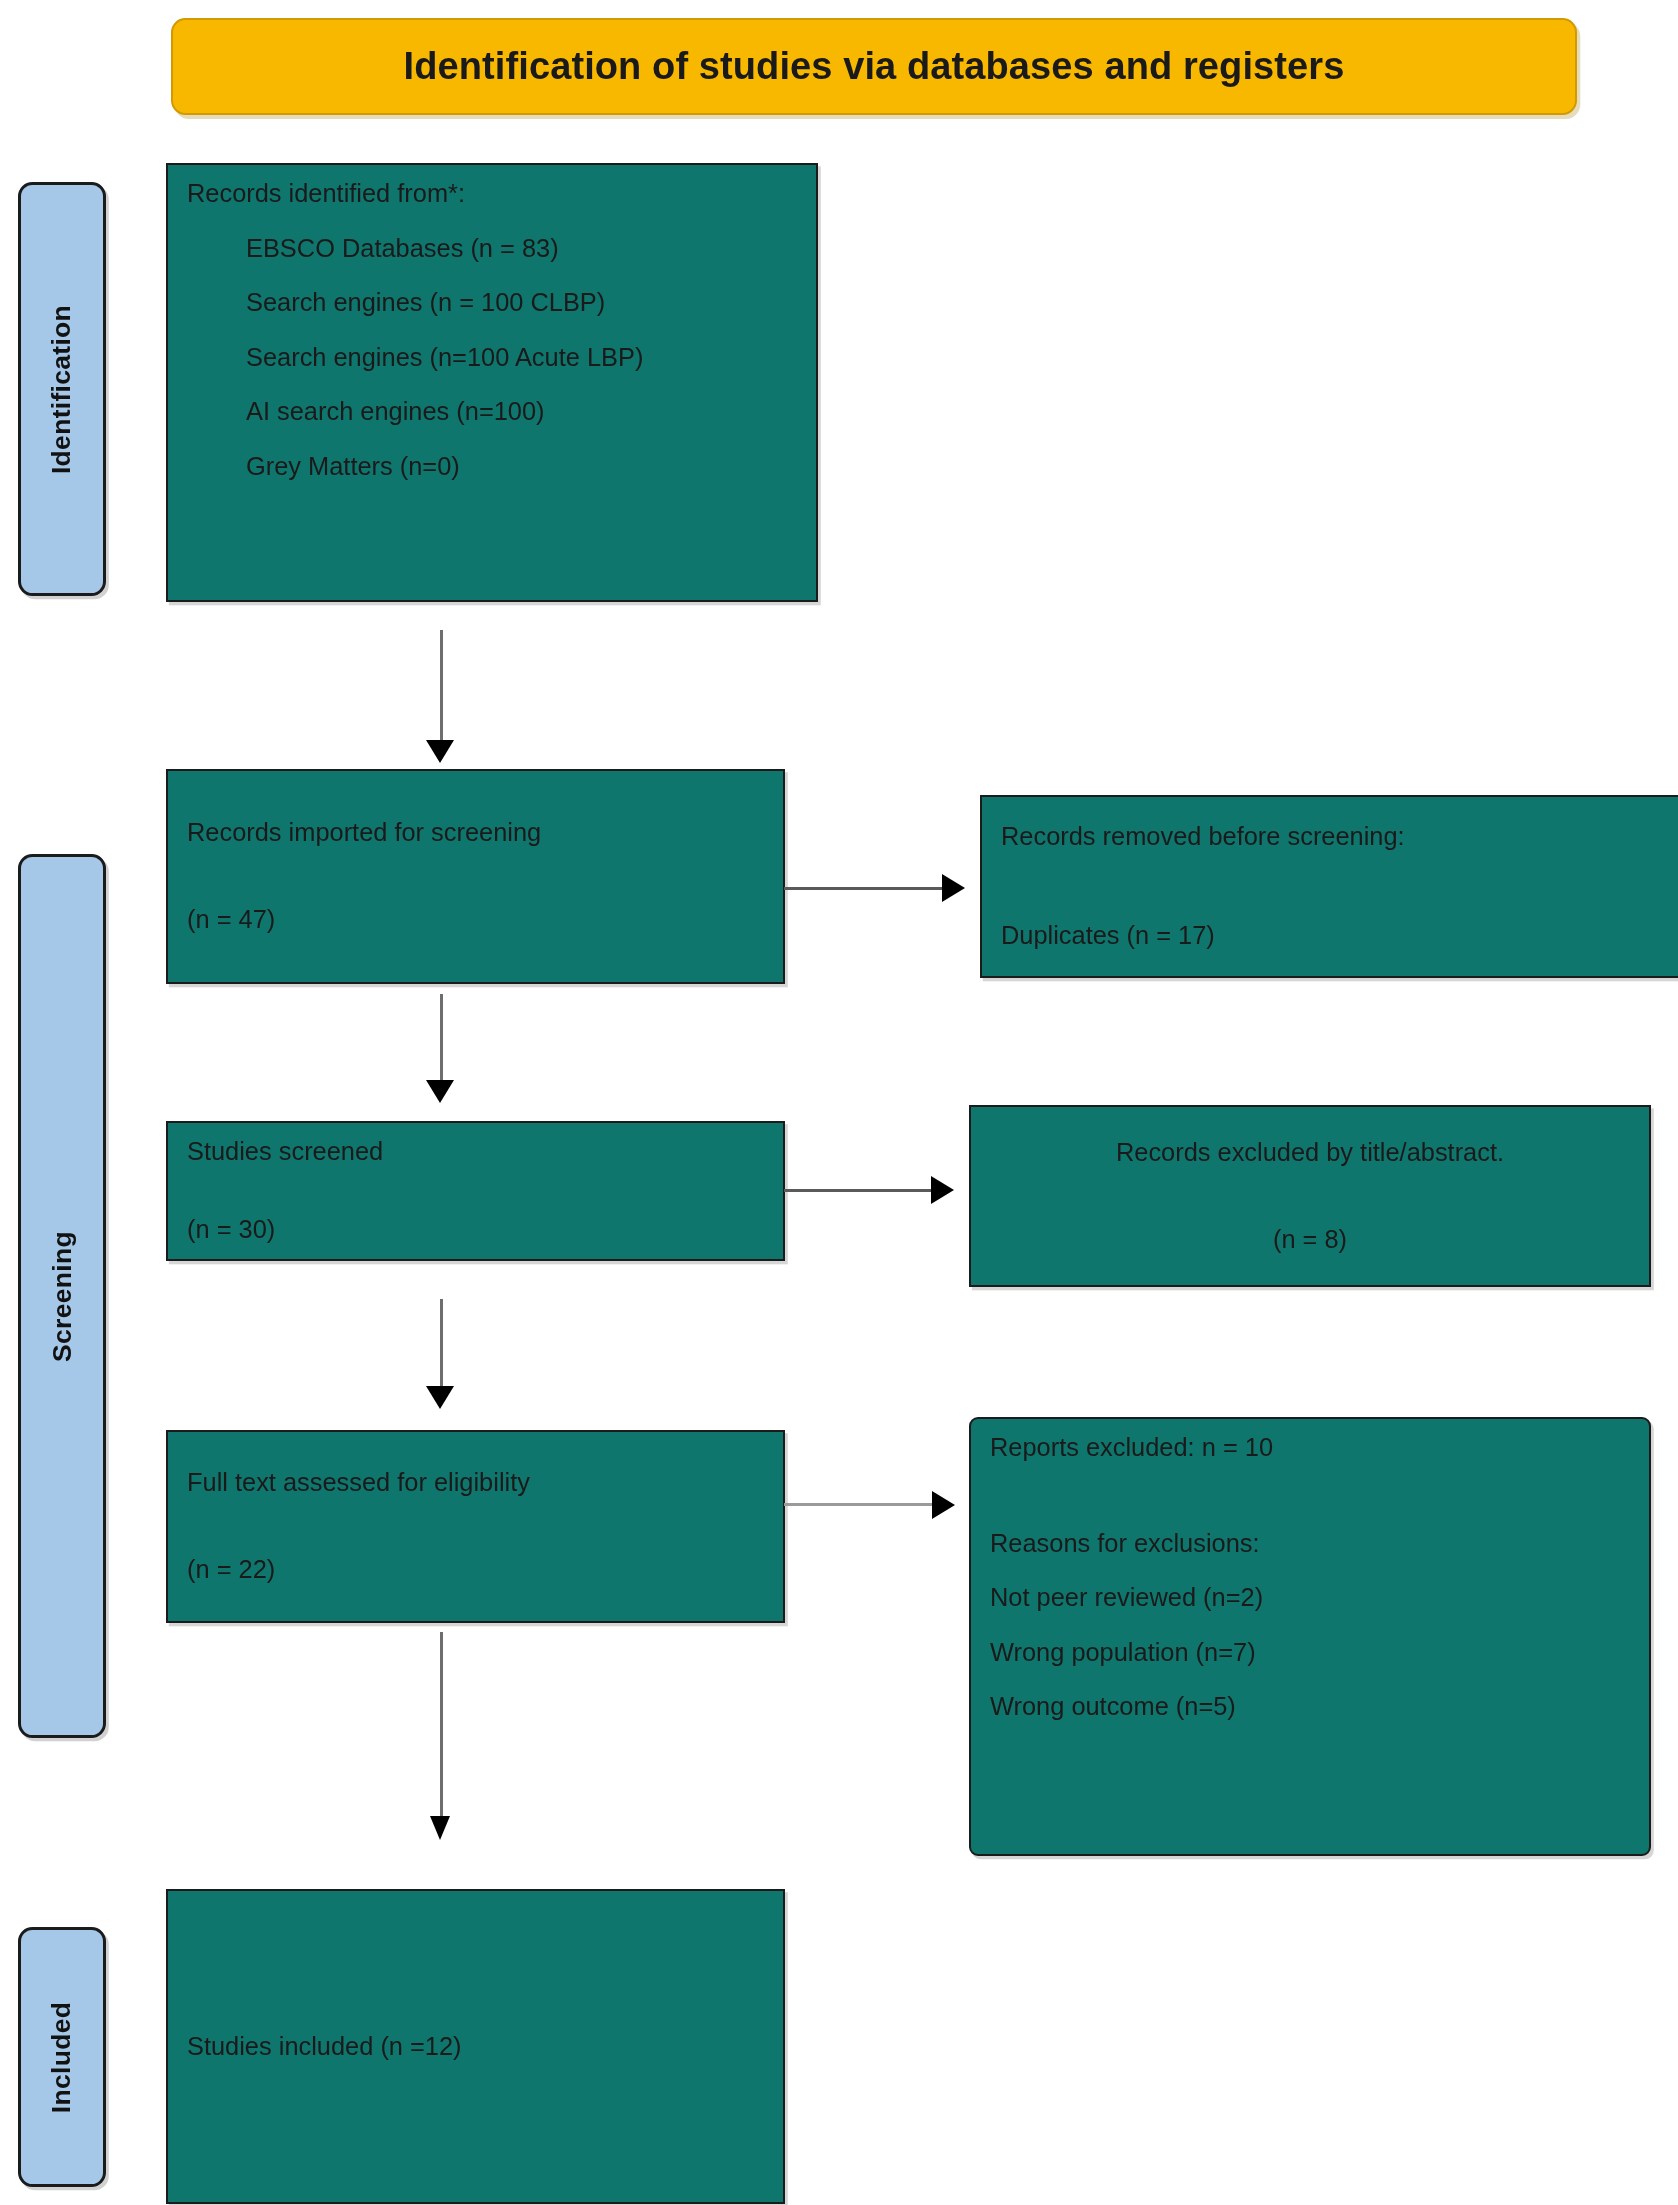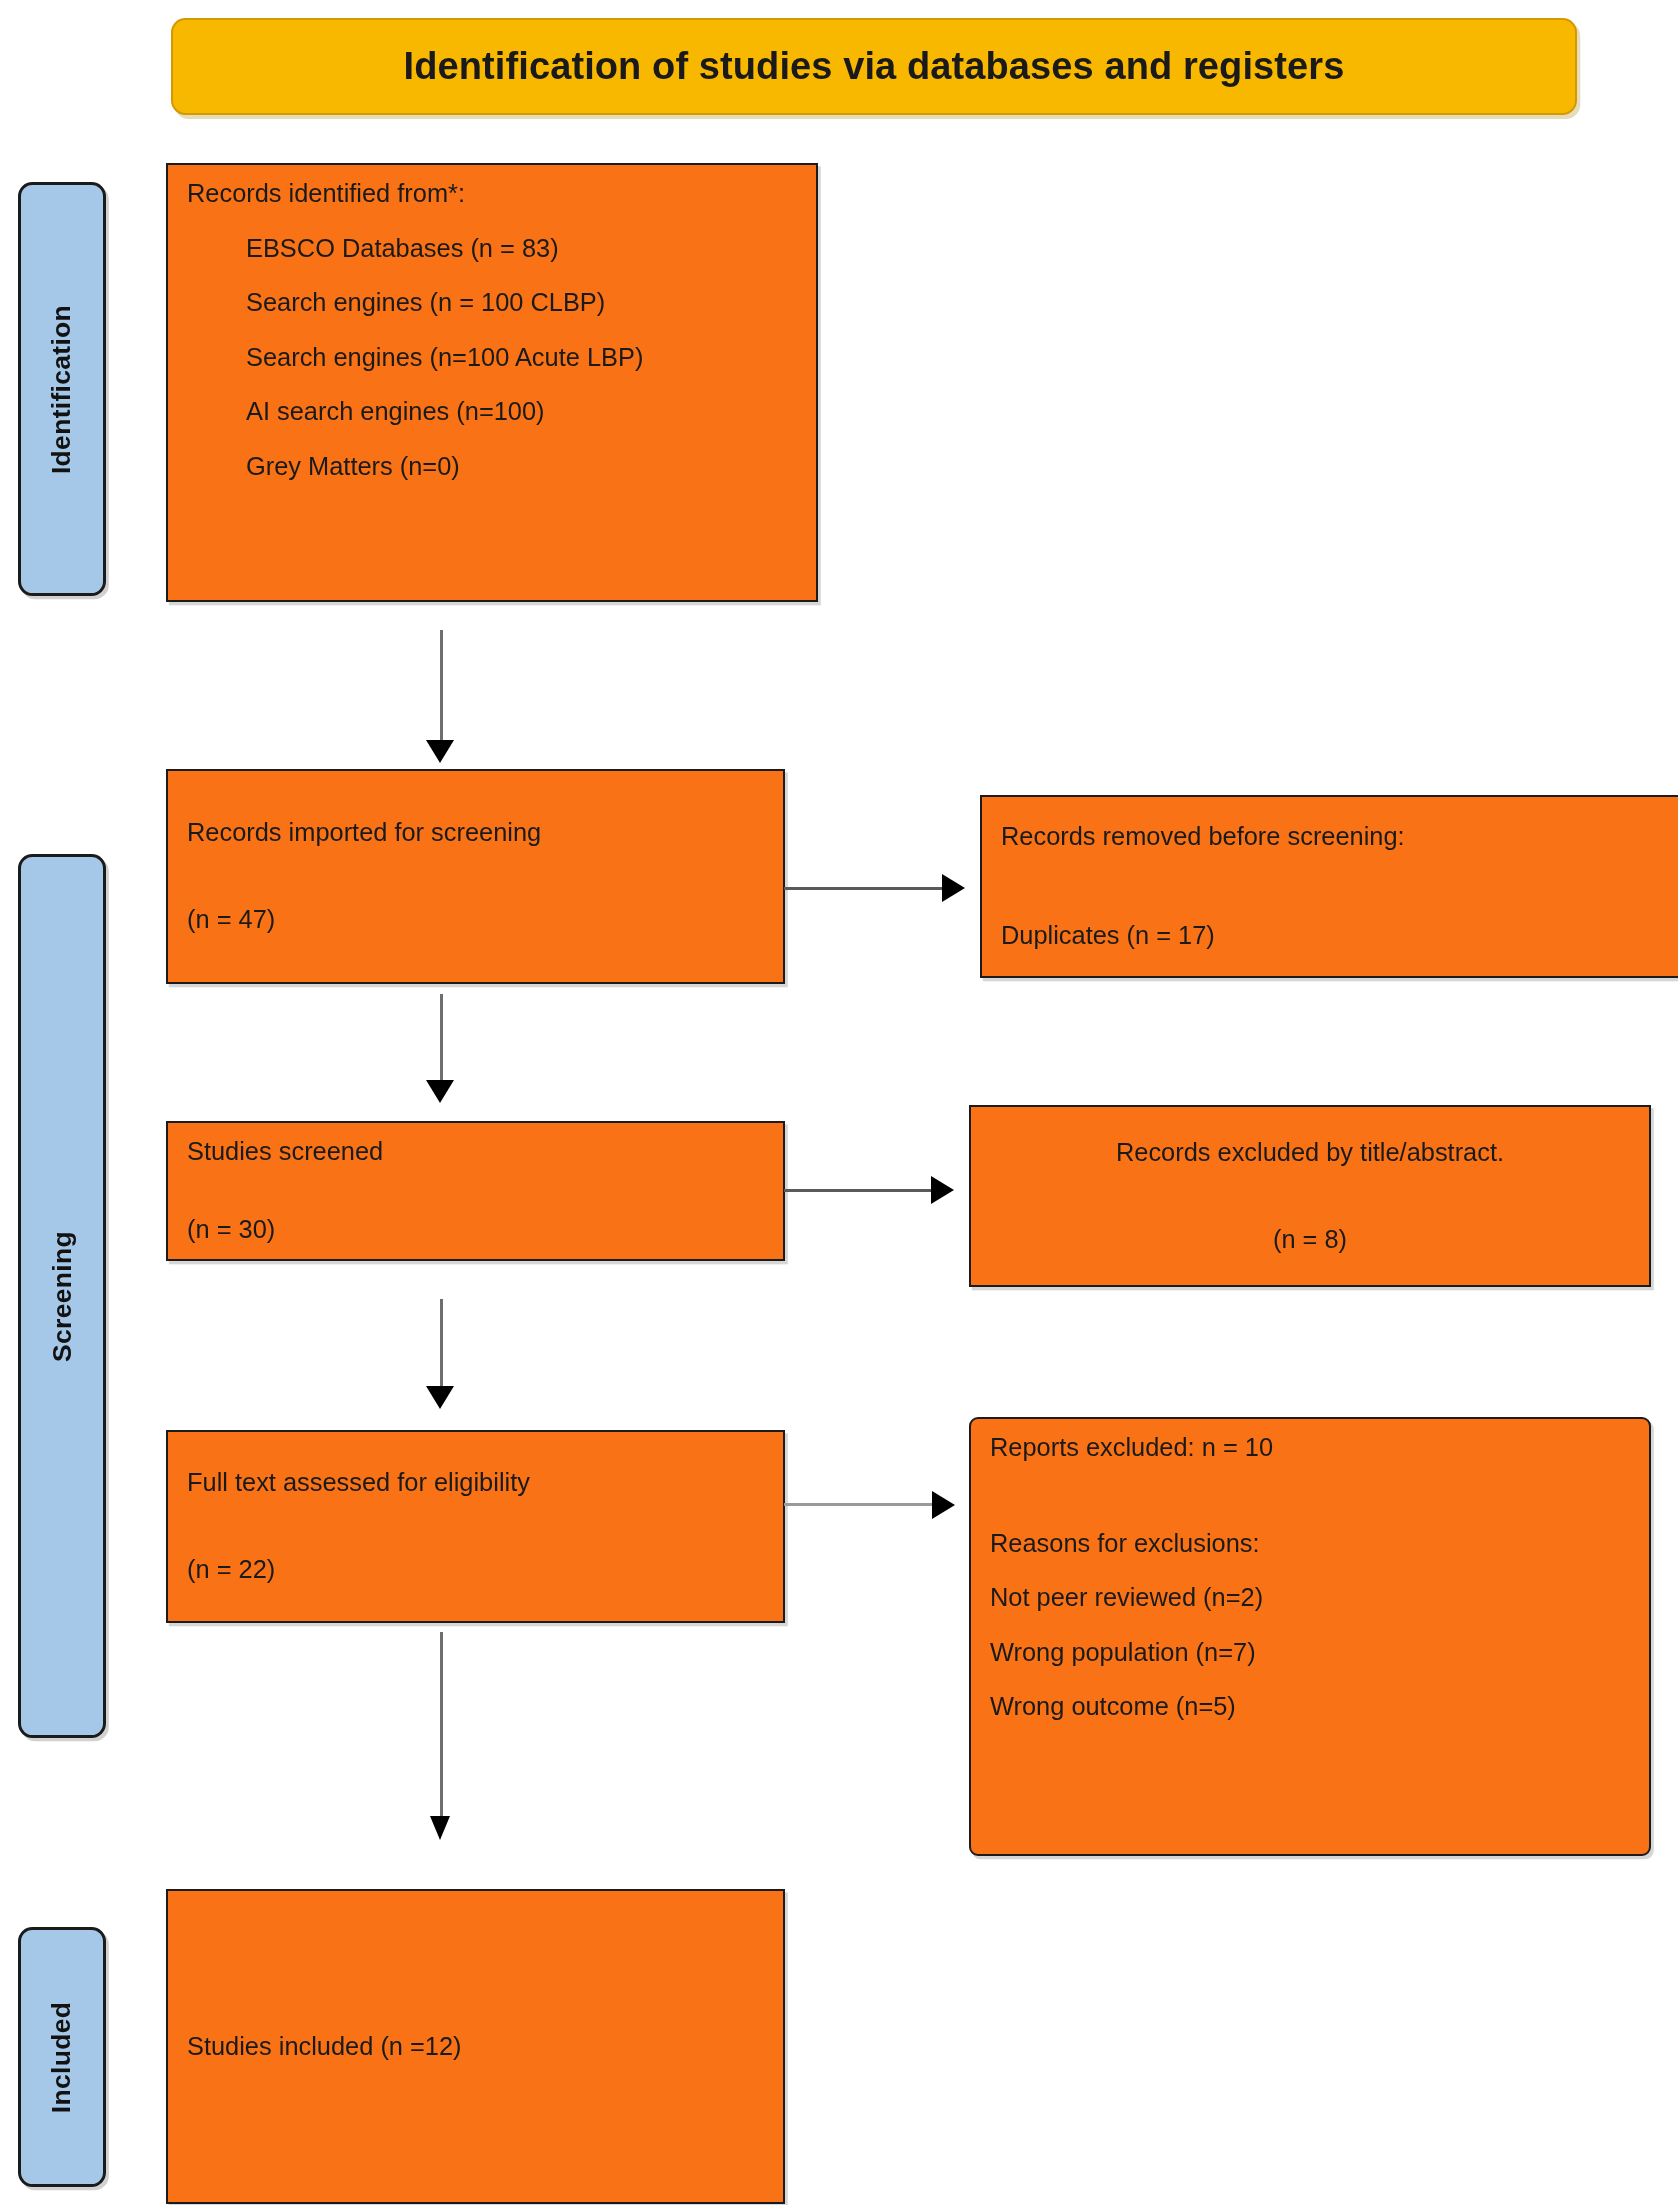--- a/index.html
+++ b/index.html
@@ -63,21 +63,21 @@
     color: #121212;
     letter-spacing: 0.3px;
   }
   #band-identification { left: 18px; top: 182px;  width: 88px; height: 414px; }
   #band-screening      { left: 18px; top: 854px; width: 88px; height: 884px; }
   #band-included       { left: 18px; top: 1927px; width: 88px; height: 260px; }
 
   
   .flow-box {
     position: absolute;
-    background: #f97316;
+    background: #0f766e;
     border: 2.8px solid #1b1b1b;
     box-sizing: border-box;
     box-shadow: 2.8px 3.3px 0 rgba(120,120,120,0.30);
     padding: 12px 19px;
   }
   .flow-box .line {
     font-size: 25.4px;
     color: #1a1a1a;
     line-height: 1.32;
     white-space: nowrap;

